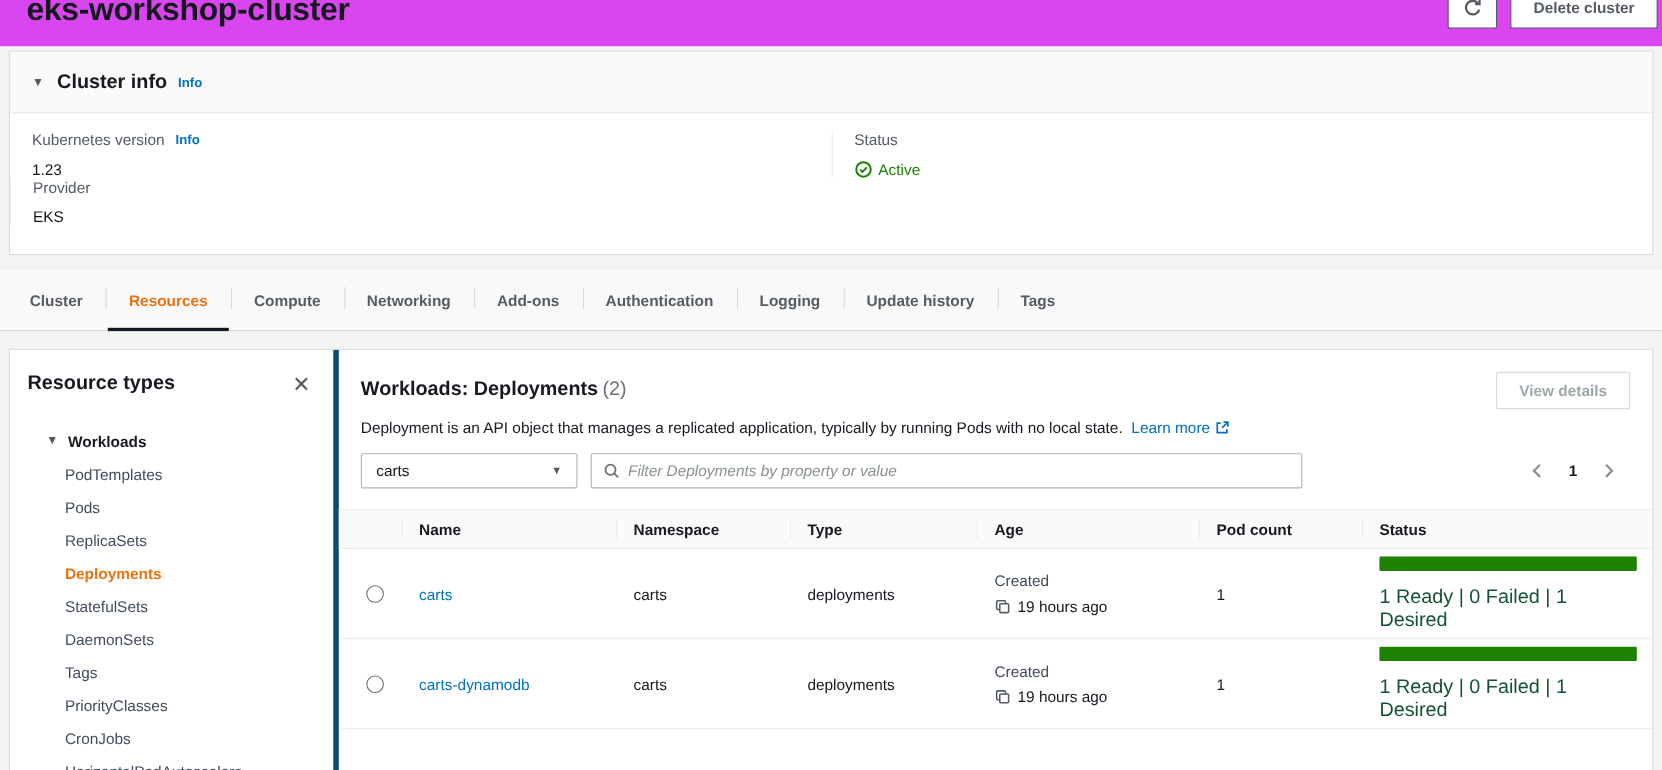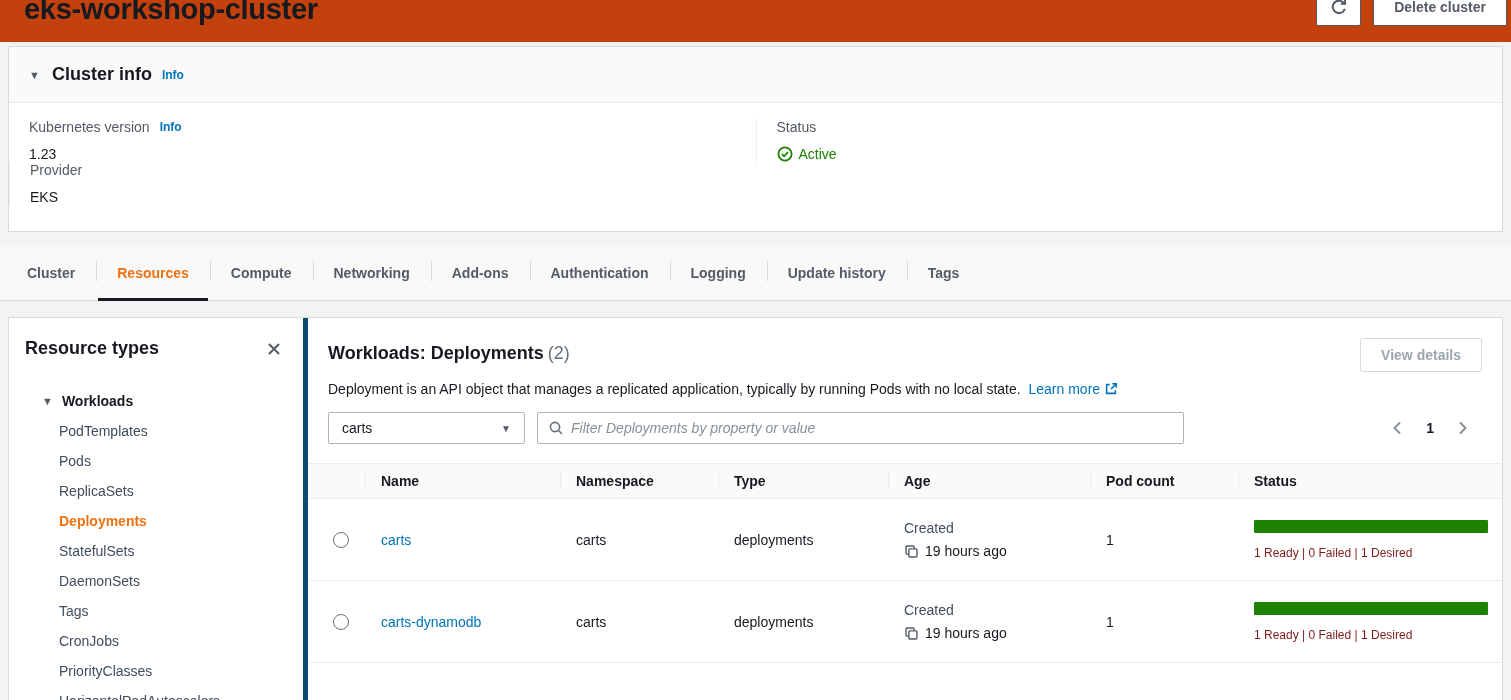--- a/index.html
+++ b/index.html
@@ -5,21 +5,21 @@
   * { box-sizing: border-box; margin: 0; padding: 0; }
   html,body { width:1511px; height:700px; }
   body {
     font-family: "Liberation Sans", sans-serif;
     background:#f2f3f3;
     color:#16191f;
   }
   .screen { position:relative; width:1511px; height:700px; overflow:hidden; }
 
   
-  .topbar { position:relative; height:42px; background:#c2410c; }
+  .topbar { position:relative; height:42px; background:#d946ef; }
   .topbar h1 {
     position:absolute; left:24px; top:-7px;
     font-size:29px; font-weight:700; color:#16191f; letter-spacing:-0.3px;
   }
   .topbar-actions { position:absolute; right:4px; top:-12px; display:flex; gap:12px; }
   .btn {
     height:38px; background:#fff; border:1px solid #545b64; border-radius:2px;
     font-family:"Liberation Sans",sans-serif; font-size:14px; font-weight:700; color:#545b64;
     padding:0 20px; cursor:pointer; display:flex; align-items:center; justify-content:center;
   }
@@ -132,21 +132,21 @@
   .td-radio { display:flex; justify-content:center; padding-left:8px; }
   .radio {
     width:16px; height:16px; border:1px solid #687078; border-radius:50%; background:#fff; cursor:pointer;
   }
   .name-link { color:#0073bb; text-decoration:none; cursor:pointer; }
   .age-label { color:#414d5c; }
   .age-line2 { margin-top:7px; display:flex; align-items:flex-end; gap:6px; color:#16191f; }
   .copy-icon { display:flex; cursor:pointer; }
   .td-status { padding-right:14px; }
   .status-bar { height:13px; background:#1d8102; border-radius:1px; }
-  .status-text { margin-top:13px; font-size:12px; color:#7f1d1d; }
+  .status-text { margin-top:13px; font-size:18px; color:#14532d; }
 </style>
 </head>
 <body>
 
 <div class="screen">
 
   <div class="topbar">
     <h1>eks-workshop-cluster</h1>
     <div class="topbar-actions">
       <button class="btn icon-only">
@@ -226,22 +226,22 @@
           <span class="caret">▼</span>
           <span class="tree-group-label">Workloads</span>
         </div>
         <div class="tree-item">PodTemplates</div>
         <div class="tree-item">Pods</div>
         <div class="tree-item">ReplicaSets</div>
         <div class="tree-item active">Deployments</div>
         <div class="tree-item">StatefulSets</div>
         <div class="tree-item">DaemonSets</div>
         <div class="tree-item">Tags</div>
+        <div class="tree-item">PriorityClasses</div>
         <div class="tree-item">CronJobs</div>
-        <div class="tree-item">PriorityClasses</div>
         <div class="tree-item">HorizontalPodAutoscalers</div>
       </div>
     </aside>
 
     <main class="main">
       <div class="main-head">
         <div class="main-title">
           <span>Workloads: Deployments</span><span class="count">(2)</span>
         </div>
         <button class="btn disabled">View details</button>

